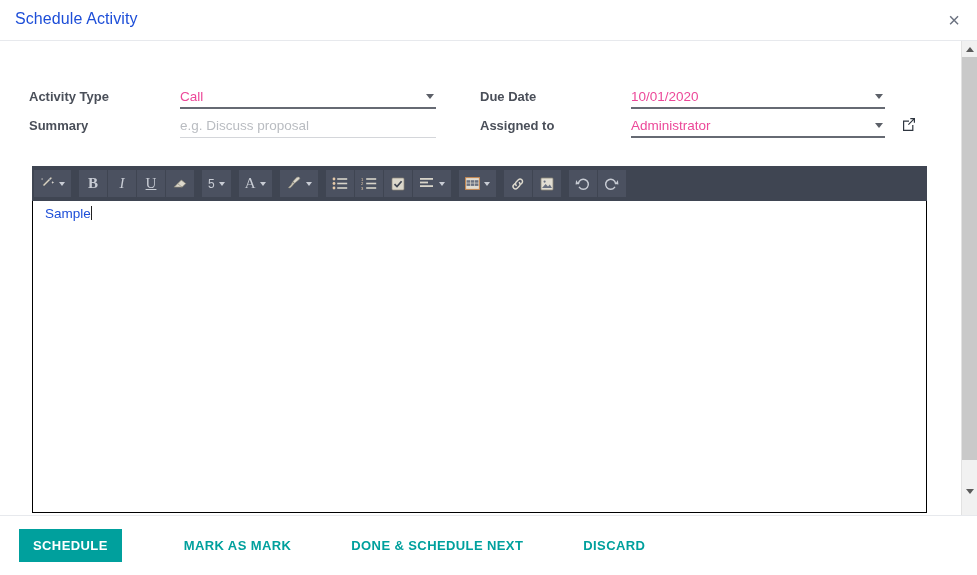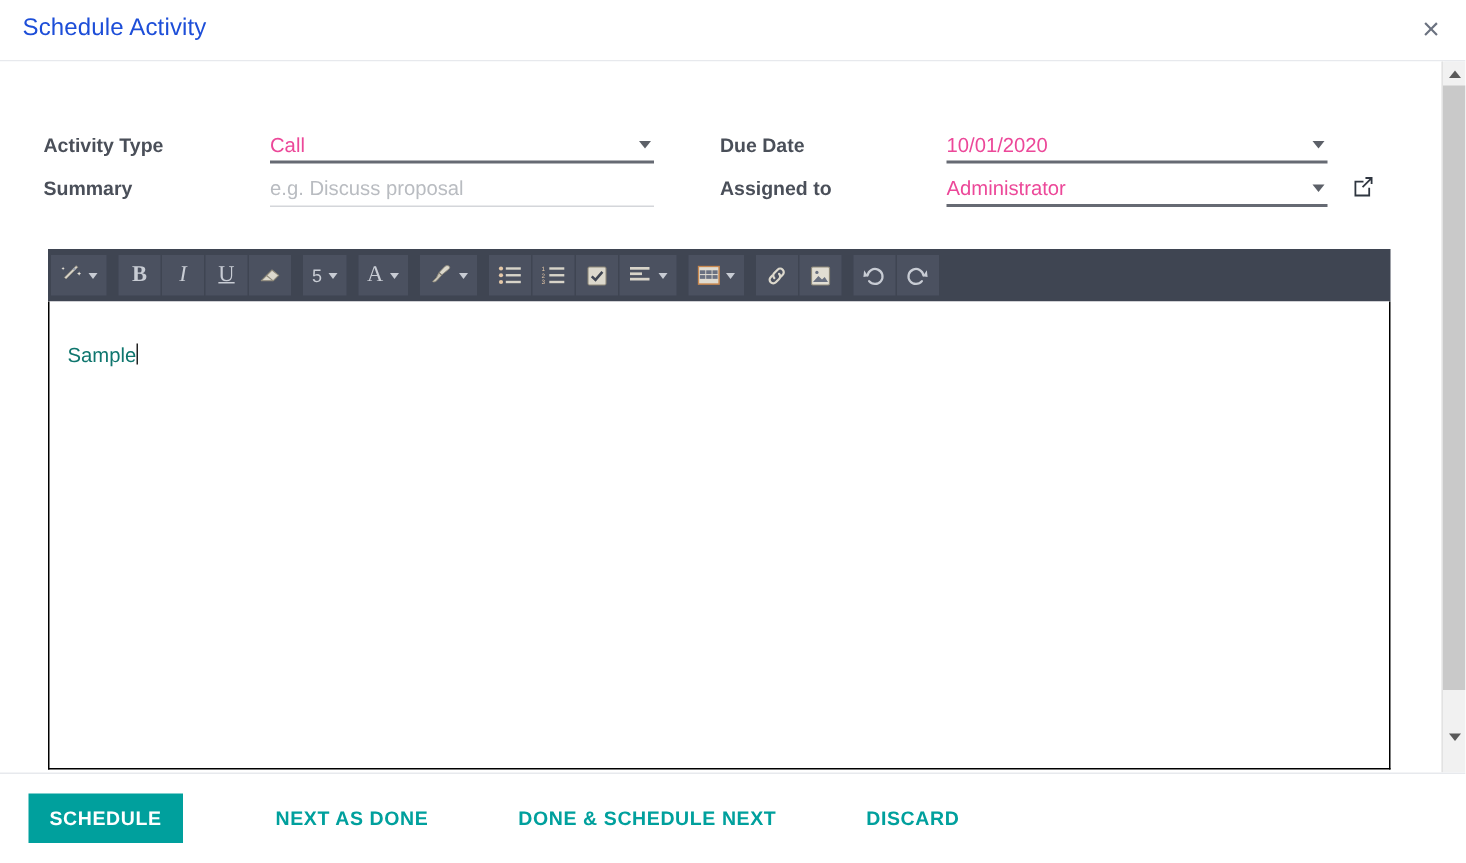--- a/index.html
+++ b/index.html
@@ -192,23 +192,23 @@
   .tb-b { font-weight: bold; font-size: 15px; }
   .tb-i { font-style: italic; font-size: 15px; }
   .tb-u { text-decoration: underline; font-size: 15px; }
 
   .editor-body {
     height: 312px;
     background: #ffffff;
     border: 1px solid #000000;
     border-top: 0;
     box-sizing: border-box;
-    padding: 26px 12px;
+    padding: 3px 12px;
     font-size: 13.5px;
-    color: #0f766e;
+    color: #1d4ed8;
     line-height: 1.45;
     overflow: hidden;
   }
   .editor-text { position: relative; display: inline-block; }
   .text-cursor {
     display: inline-block;
     width: 1px;
     height: 14px;
     background: #222;
     vertical-align: -2px;
@@ -503,18 +503,18 @@
       <span class="arrow-up"></span>
     </div>
     <div class="vscroll-thumb"></div>
     <div class="vscroll-arrow down">
       <span class="arrow-down"></span>
     </div>
   </div>
 
   <div class="dialog-footer">
     <button class="btn-primary">SCHEDULE</button>
-    <button class="btn-link">NEXT AS DONE</button>
+    <button class="btn-link">MARK AS MARK</button>
     <button class="btn-link">DONE &amp; SCHEDULE NEXT</button>
     <button class="btn-link">DISCARD</button>
   </div>
 
 </div>
 
 </body></html>

